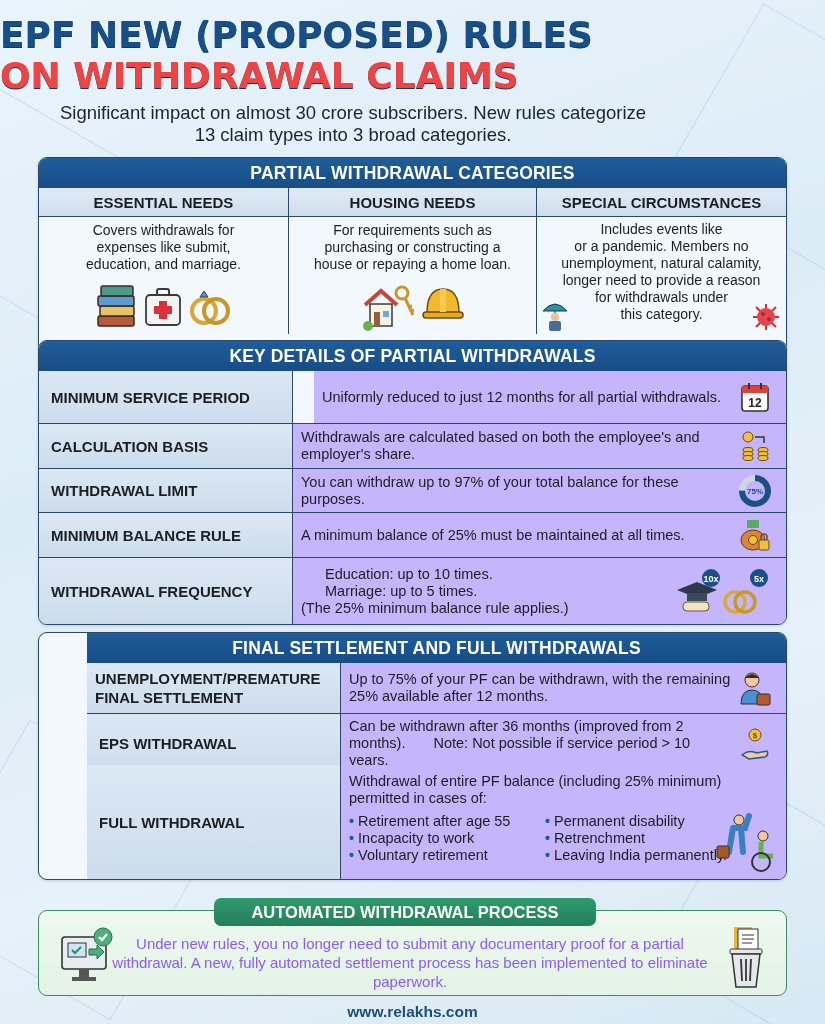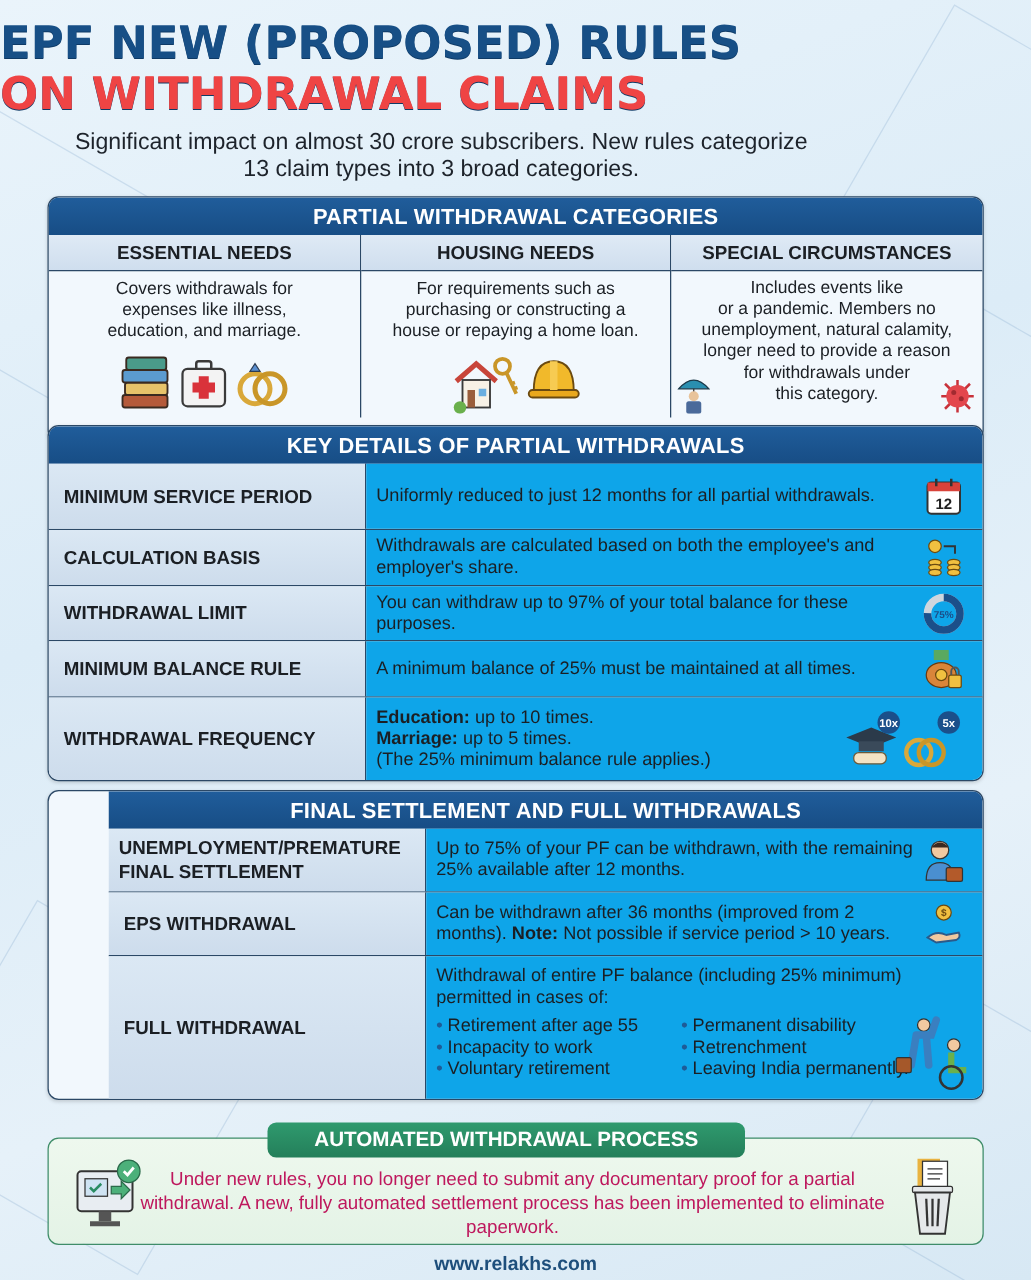--- a/index.html
+++ b/index.html
@@ -51,48 +51,48 @@
 
   
   #key { top: 340px; height: 285px; }
   .row { display: grid; grid-template-columns: 254px 1fr; border-top: 1.5px solid #2b4866; }
   .row .lab {
     background: linear-gradient(180deg, #dbe8f4, #cddcec);
     border-right: 1.5px solid #2b4866; font-weight: 700; font-size: 15px;
     display: flex; align-items: center; padding-left: 12px; line-height: 19px;
   }
   .row .val {
-    background: #0ea5e9; font-size: 14.5px; line-height: 17px; padding: 4px 8px;
+    background: #c4b5fd; font-size: 14.5px; line-height: 17px; padding: 4px 8px;
     display: flex; align-items: center; justify-content: center; position: relative;
   }
   .row .val .txt { flex: 1; }
   .row .val .ico { width: 46px; display: flex; justify-content: center; align-items: center; flex-shrink: 0; }
   .row:first-of-type { border-top: none; }
-  b.k { font-weight: 700; }
+  b.k { font-weight: 400; margin-left: 24px; }
 
   
   #fin { top: 632px; height: 248px; padding-left: 48px; }
   ul.bul { list-style: none; display: grid; grid-template-columns: 196px 1fr; margin-top: 6px; }
   ul.bul li { font-size: 14.5px; line-height: 17px; }
   ul.bul li::before { content: "\2022"; color: #1e5b97; margin-right: 4px; font-weight: 700; }
 
   
   #auto {
     position: absolute; left: 38px; top: 910px; width: 749px; height: 86px;
     background: linear-gradient(180deg, #eef8ee, #e4f3e6);
     border: 1.5px solid #3f8d68; border-radius: 9px;
   }
   .auto-pill {
     position: absolute; left: 214px; top: 898px; width: 382px; height: 28px;
     background: linear-gradient(180deg, #2f9a6e, #247f5a); color: #fff; font-weight: 700;
     font-size: 16.5px; text-align: center; line-height: 28px; border-radius: 7px; z-index: 2;
   }
   .auto-text {
     position: absolute; left: 110px; top: 934px; width: 600px; text-align: center;
-    font-size: 15px; line-height: 19px; color: #be185d;
+    font-size: 15px; line-height: 19px; color: #8b5cf6;
   }
   .footer {
     position: absolute; top: 1003px; left: 0; width: 825px; text-align: center;
     font-size: 15.5px; color: #1e4f7c; font-weight: 700;
   }
   svg { display: block; }
 </style>
 </head>
 <body>
 
@@ -112,21 +112,21 @@
   <div>13 claim types into 3 broad categories.</div>
 </div>
 
 <div class="card" id="cat">
   <div class="card-head">PARTIAL WITHDRAWAL CATEGORIES</div>
   <div class="cat-grid">
     <div class="cat-col">
       <div class="cat-title">ESSENTIAL NEEDS</div>
       <div class="cat-body">
         <div>Covers withdrawals for</div>
-        <div>expenses like illness,</div>
+        <div>expenses like submit,</div>
         <div>education, and marriage.</div>
         <div class="cat-icons">
           <span>
             <svg width="44" height="46" viewBox="0 0 44 46">
                 <rect x="3" y="33" width="36" height="10" rx="2" fill="#b55a3a" stroke="#3a2a20" stroke-width="1.5"></rect>
                 <rect x="5" y="23" width="34" height="10" rx="2" fill="#e7c36a" stroke="#3a2a20" stroke-width="1.5"></rect>
                 <rect x="3" y="13" width="36" height="10" rx="2" fill="#5b9bd0" stroke="#3a2a20" stroke-width="1.5"></rect>
                 <rect x="6" y="3" width="32" height="10" rx="2" fill="#4a9b8a" stroke="#3a2a20" stroke-width="1.5"></rect>
               </svg>
           </span>
@@ -206,21 +206,21 @@
               <circle cx="17" cy="16" r="2" fill="#a22a30"></circle>
             </svg>
         </span>
       </div>
     </div>
   </div>
 </div>
 
 <div class="card" id="key">
   <div class="card-head">KEY DETAILS OF PARTIAL WITHDRAWALS</div>
-  <div class="row" style="height:52px;border-top:none;">
+  <div class="row" style="height:52px;border-top:none;gap:21px;">
     <div class="lab">MINIMUM SERVICE PERIOD</div>
     <div class="val">
       <div class="txt">Uniformly reduced to just 12 months for all partial withdrawals.</div>
       <div class="ico">
         <svg width="30" height="32" viewBox="0 0 30 32">
             <rect x="2" y="5" width="26" height="25" rx="3" fill="#fff" stroke="#333" stroke-width="1.6"></rect>
             <rect x="2" y="5" width="26" height="7" fill="#d9423a"></rect>
             <line x1="9" y1="2" x2="9" y2="8" stroke="#333" stroke-width="2"></line>
             <line x1="21" y1="2" x2="21" y2="8" stroke="#333" stroke-width="2"></line>
             <text x="15" y="26" text-anchor="middle" font-size="12" font-weight="700" font-family="Liberation Sans, sans-serif" fill="#222">12</text>

